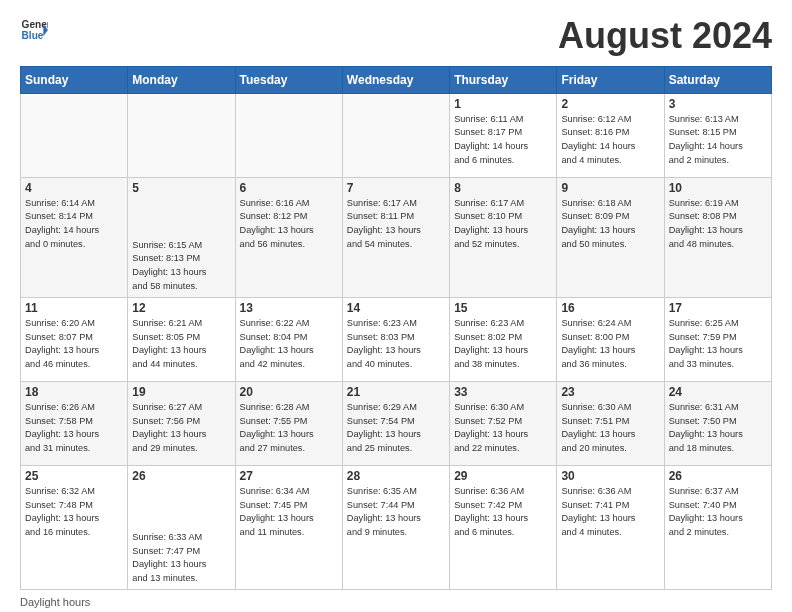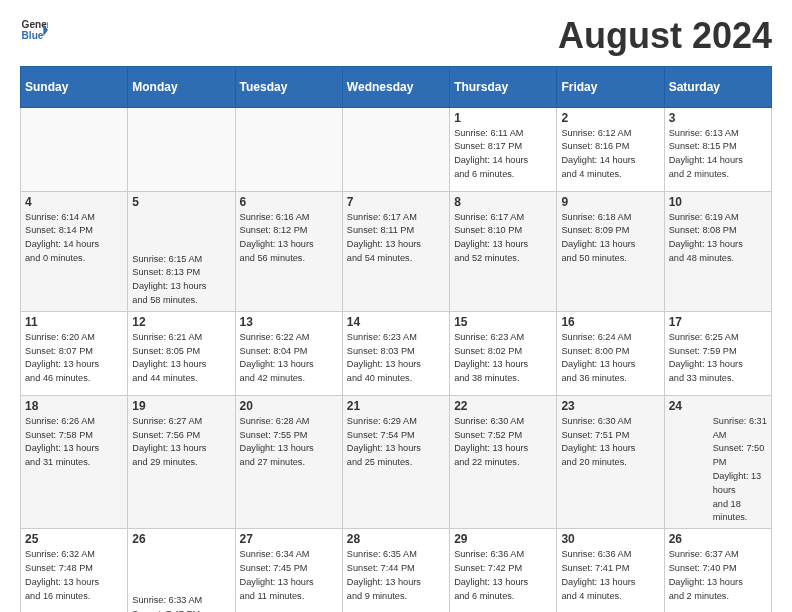--- a/index.html
+++ b/index.html
@@ -50,21 +50,21 @@
       border: 1px solid #ccc;
       border-collapse: collapse;
       width: 100%;
       table-layout: fixed;
     }
     .calendar th {
       background: #2e6db4;
       color: #fff;
       font-size: 12px;
       font-weight: bold;
-      padding: 13px 4px;
+      padding: 6px 4px;
       text-align: left;
       border: 1px solid #2060a0;
     }
     .calendar td {
       vertical-align: top;
       border: 1px solid #ccc;
       padding: 3px 4px;
       font-size: 9.5px;
       color: #333;
       background: #fff;
@@ -276,36 +276,36 @@
 and 27 minutes.</div>
           </td>
           <td>
             <span class="day-num">21</span>
             <div class="day-info" style="white-space: pre-line;">Sunrise: 6:29 AM
 Sunset: 7:54 PM
 Daylight: 13 hours
 and 25 minutes.</div>
           </td>
           <td>
-            <span class="day-num">22</span>
+            <span class="day-num">33</span>
             <div class="day-info" style="white-space: pre-line;">Sunrise: 6:30 AM
 Sunset: 7:52 PM
 Daylight: 13 hours
 and 22 minutes.</div>
           </td>
           <td>
             <span class="day-num">23</span>
             <div class="day-info" style="white-space: pre-line;">Sunrise: 6:30 AM
 Sunset: 7:51 PM
 Daylight: 13 hours
 and 20 minutes.</div>
           </td>
           <td>
             <span class="day-num">24</span>
-            <div class="day-info" style="white-space: pre-line; margin-left: 44px;">Sunrise: 6:31 AM
+            <div class="day-info" style="white-space: pre-line;">Sunrise: 6:31 AM
 Sunset: 7:50 PM
 Daylight: 13 hours
 and 18 minutes.</div>
           </td>
         </tr>
         <tr>
           <td>
             <span class="day-num">25</span>
             <div class="day-info" style="white-space: pre-line;">Sunrise: 6:32 AM
 Sunset: 7:48 PM

